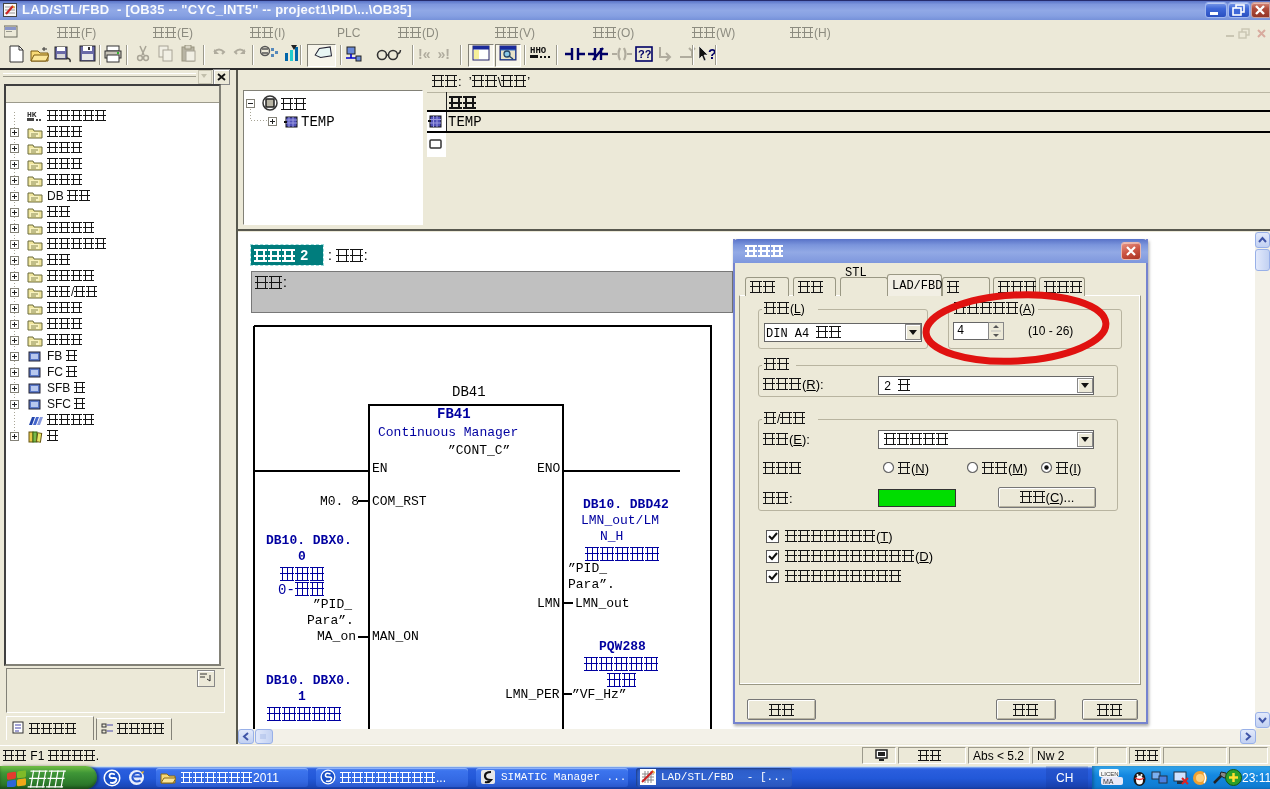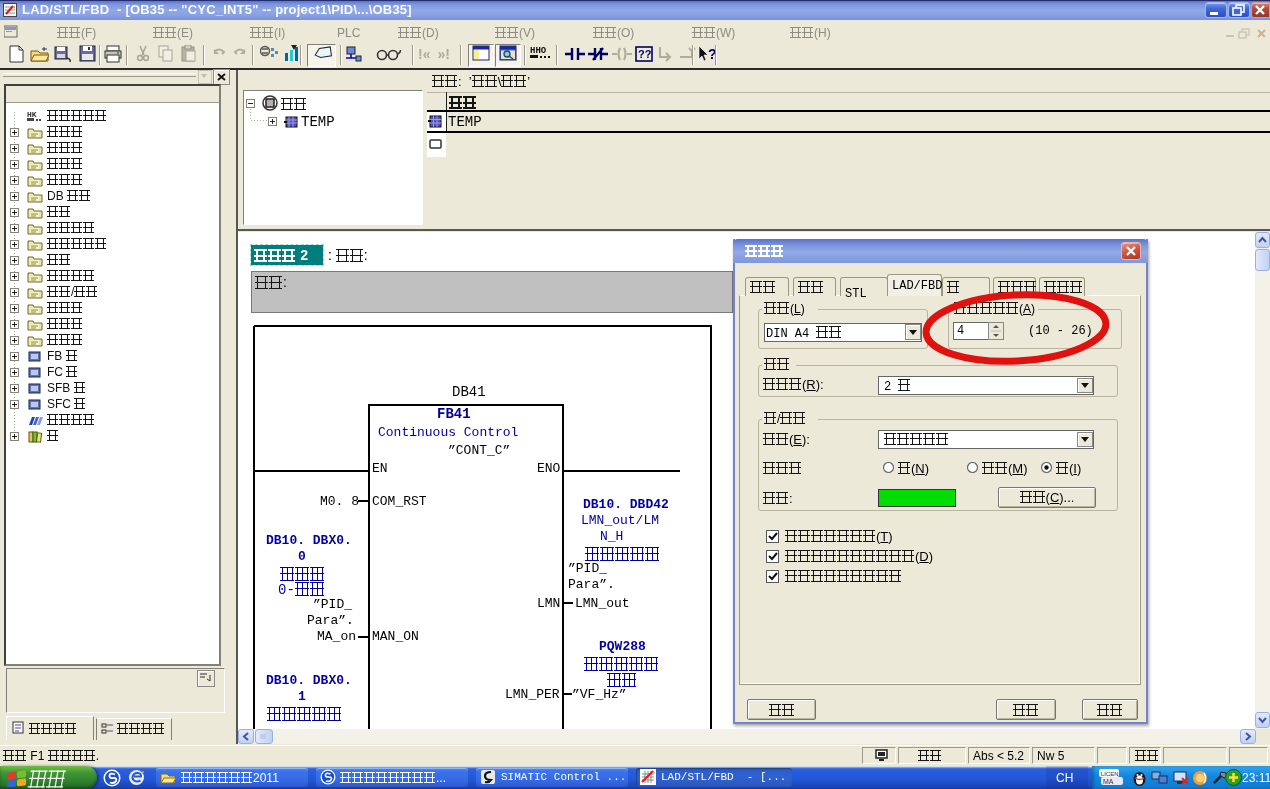--- a/index.html
+++ b/index.html
@@ -652,21 +652,21 @@
 <div style="position:absolute;left:254px;top:325px;width:458px;height:2px;background:#000"></div>
 <div style="position:absolute;left:710px;top:325px;width:2px;height:404px;background:#000"></div>
 <div style="position:absolute;left:253px;top:326px;width:2px;height:403px;background:#000"></div>
 <div style="position:absolute;left:255px;top:470px;width:113px;height:2px;background:#000"></div>
 <div style="position:absolute;left:564px;top:470px;width:116px;height:2px;background:#000"></div>
 <div style="position:absolute;left:368px;top:404px;width:2px;height:325px;background:#000"></div>
 <div style="position:absolute;left:562px;top:404px;width:2px;height:325px;background:#000"></div>
 <div style="position:absolute;left:368px;top:404px;width:196px;height:2px;background:#000"></div>
 <div style="position:absolute;left:452px;top:384px;width:200px;height:16px;font-family:Liberation Mono,monospace;font-size:13px;white-space:nowrap;font-size:14px">DB41</div>
 <div style="position:absolute;left:437px;top:406px;width:200px;height:16px;font-family:Liberation Mono,monospace;font-size:13px;white-space:nowrap;font-weight:bold;color:#0000a0;font-size:14px">FB41</div>
-<div style="position:absolute;left:378px;top:425px;width:200px;height:16px;font-family:Liberation Mono,monospace;font-size:13px;white-space:nowrap;color:#0000a0">Continuous Control</div>
+<div style="position:absolute;left:378px;top:425px;width:200px;height:16px;font-family:Liberation Mono,monospace;font-size:13px;white-space:nowrap;color:#0000a0">Continuous Manager</div>
 <div style="position:absolute;left:448px;top:443px;width:200px;height:16px;font-family:Liberation Mono,monospace;font-size:13px;white-space:nowrap">”CONT_C”</div>
 <div style="position:absolute;left:372px;top:461px;width:200px;height:16px;font-family:Liberation Mono,monospace;font-size:13px;white-space:nowrap">EN</div>
 <div style="position:absolute;left:537px;top:461px;width:200px;height:16px;font-family:Liberation Mono,monospace;font-size:13px;white-space:nowrap">ENO</div>
 <div style="position:absolute;left:320px;top:494px;width:200px;height:16px;font-family:Liberation Mono,monospace;font-size:13px;white-space:nowrap">M0. 8</div>
 <div style="position:absolute;left:358px;top:500px;width:10px;height:2px;background:#000"></div>
 <div style="position:absolute;left:372px;top:494px;width:200px;height:16px;font-family:Liberation Mono,monospace;font-size:13px;white-space:nowrap">COM_RST</div>
 <div style="position:absolute;left:266px;top:533px;width:200px;height:16px;font-family:Liberation Mono,monospace;font-size:13px;white-space:nowrap;font-weight:bold;color:#0000a0">DB10. DBX0.</div>
 <div style="position:absolute;left:298px;top:549px;width:200px;height:16px;font-family:Liberation Mono,monospace;font-size:13px;white-space:nowrap;font-weight:bold;color:#0000a0">0</div>
 <div style="position:absolute;left:280px;top:565px;width:60px;height:16px;white-space:nowrap"><span class="z5 nav"><i class="c "></i><i class="c "></i><i class="c "></i></span></div>
 <div style="position:absolute;left:278px;top:581px;width:60px;height:16px;font-size:14px;white-space:nowrap;color:#0000a0"><span style="font-family:Liberation Mono">0-</span><span class="z5 nav"><i class="c "></i><i class="c "></i></span></div>
@@ -728,21 +728,21 @@
     <svg width="18" height="16">
       <path d="M5 4l8 8M13 4l-8 8" stroke="#fff" stroke-width="2.2"></path>
     </svg>
   </div>
 <div style="position:absolute;left:739px;top:295px;width:402px;height:390px;background:#ECE9D8;border:1px solid #9a9884;border-top-color:#fff;box-shadow:inset -1px -1px 0 #fff"></div>
 <div style="position:absolute;left:745px;top:277px;width:44px;height:19px;background:#ECE9D8;border:1px solid #9a9884;border-bottom:none;border-top-left-radius:3px;border-top-right-radius:3px;"></div>
 <div style="position:absolute;left:750px;top:281px;width:42px;height:15px;font-size:12px;white-space:nowrap;z-index:6"><span class="z3 blk"><i class="c "></i><i class="c "></i></span></div>
 <div style="position:absolute;left:793px;top:277px;width:43px;height:19px;background:#ECE9D8;border:1px solid #9a9884;border-bottom:none;border-top-left-radius:3px;border-top-right-radius:3px;"></div>
 <div style="position:absolute;left:798px;top:281px;width:41px;height:15px;font-size:12px;white-space:nowrap;z-index:6"><span class="z3 blk"><i class="c "></i><i class="c "></i></span></div>
 <div style="position:absolute;left:840px;top:277px;width:48px;height:19px;background:#ECE9D8;border:1px solid #9a9884;border-bottom:none;border-top-left-radius:3px;border-top-right-radius:3px;"></div>
-<div style="position:absolute;left:845px;top:286px;width:46px;height:15px;font-size:12px;white-space:nowrap;z-index:6"><span style="font-family:Liberation Mono;font-size:12px">STL</span></div>
+<div style="position:absolute;left:845px;top:265px;width:46px;height:15px;font-size:12px;white-space:nowrap;z-index:6"><span style="font-family:Liberation Mono;font-size:12px">STL</span></div>
 <div style="position:absolute;left:887px;top:274px;width:55px;height:22px;background:#ECE9D8;border:1px solid #9a9884;border-bottom:none;border-top-left-radius:3px;border-top-right-radius:3px;background:#f2efe4;z-index:5;"></div>
 <div style="position:absolute;left:892px;top:278px;width:53px;height:15px;font-size:12px;white-space:nowrap;z-index:6"><span style="font-family:Liberation Mono;font-size:12px">LAD/FBD</span></div>
 <div style="position:absolute;left:942px;top:277px;width:48px;height:19px;background:#ECE9D8;border:1px solid #9a9884;border-bottom:none;border-top-left-radius:3px;border-top-right-radius:3px;"></div>
 <div style="position:absolute;left:947px;top:281px;width:46px;height:15px;font-size:12px;white-space:nowrap;z-index:6"><span class="z3 blk"><i class="c "></i></span></div>
 <div style="position:absolute;left:993px;top:277px;width:43px;height:19px;background:#ECE9D8;border:1px solid #9a9884;border-bottom:none;border-top-left-radius:3px;border-top-right-radius:3px;"></div>
 <div style="position:absolute;left:998px;top:281px;width:41px;height:15px;font-size:12px;white-space:nowrap;z-index:6"><span class="z3 blk"><i class="c "></i><i class="c "></i><i class="c "></i></span></div>
 <div style="position:absolute;left:1039px;top:277px;width:46px;height:19px;background:#ECE9D8;border:1px solid #9a9884;border-bottom:none;border-top-left-radius:3px;border-top-right-radius:3px;"></div>
 <div style="position:absolute;left:1044px;top:281px;width:44px;height:15px;font-size:12px;white-space:nowrap;z-index:6"><span class="z3 blk"><i class="c "></i><i class="c "></i><i class="c "></i></span></div>
 <div style="position:absolute;left:758px;top:309px;width:170px;height:40px;border:1px solid #b8b4a0;border-radius:3px"></div>
 <div style="position:absolute;left:762px;top:302px;width:56px;height:14px;background:#ECE9D8;font-size:12px;padding:0 2px"><span class="z3 blk"><i class="c "></i><i class="c "></i></span>(<u>L</u>)</div>
@@ -759,21 +759,21 @@
     <div style="padding:1px 0 0 3px;font-family:Liberation Mono;font-size:12px">4</div>
   </div>
 <div style="position:absolute;left:988px;top:322px;width:16px;height:18px;background:#ECE9D8;border:1px solid #888">
     <svg width="14" height="16">
       <path d="M4 6h6M7 3v6" stroke="#888" stroke-width="0"></path>
       <path d="M4 5l3-3 3 3z" fill="#555"></path>
       <path d="M4 11l3 3 3-3z" fill="#555"></path>
       <path d="M2 8h10" stroke="#bbb"></path>
     </svg>
   </div>
-<div style="position:absolute;left:1028px;top:324px;width:80px;height:15px;font-family:Liberation Mono, monospace;font-size:12px">(10 - 26)</div>
+<div style="position:absolute;left:1028px;top:324px;width:80px;height:15px;font-family:Liberation Sans, sans-serif;font-size:12px">(10 - 26)</div>
 <div style="position:absolute;left:758px;top:365px;width:360px;height:32px;border:1px solid #b8b4a0;border-radius:3px"></div>
 <div style="position:absolute;left:762px;top:358px;width:34px;height:14px;background:#ECE9D8;font-size:12px;padding:0 2px"><span class="z3 blk"><i class="c "></i><i class="c "></i></span></div>
 <div style="position:absolute;left:763px;top:377px;width:110px;height:15px;font-size:13px;white-space:nowrap"><span class="z3 blk"><i class="c "></i><i class="c "></i><i class="c "></i></span>(<u>R</u>):</div>
 <div style="position:absolute;left:878px;top:376px;width:216px;height:19px;background:#fff;border:1px solid #666">
     <div style="padding:2px 0 0 5px;font-family:Liberation Mono;font-size:12px">2 <span class="z3 blk"><i class="c "></i></span></div>
   </div>
 <div style="position:absolute;left:1077px;top:378px;width:16px;height:15px;background:#ECE9D8;border:1px solid #888;box-shadow:inset 1px 1px 0 #fff">
     <svg width="14" height="13">
       <path d="M3 4h8l-4 5z" fill="#111"></path>
     </svg>
@@ -859,21 +859,21 @@
 <div style="position:absolute;left:1229px;top:747px;width:39px;height:17px;border:1px solid #9c9a8c;border-right-color:#fff;border-bottom-color:#fff"></div>
 <div style="position:absolute;left:875px;top:749px;width:14px;height:13px;">
     <svg width="14" height="13">
       <rect x="1" y="1" width="11" height="8" fill="#fff" stroke="#222" stroke-width="1.5"></rect>
       <rect x="3" y="3" width="7" height="4" fill="#222"></rect>
       <rect x="4" y="10" width="5" height="2" fill="#222"></rect>
     </svg>
   </div>
 <div style="position:absolute;left:918px;top:749px;width:40px;height:14px;font-size:12px"><span class="z2 blk"><i class="c "></i><i class="c "></i></span></div>
 <div style="position:absolute;left:973px;top:749px;width:60px;height:14px;font-size:12px">Abs &lt; 5.2</div>
-<div style="position:absolute;left:1037px;top:749px;width:40px;height:14px;font-size:12px">Nw 5</div>
+<div style="position:absolute;left:1037px;top:749px;width:40px;height:14px;font-size:12px">Nw 2</div>
 <div style="position:absolute;left:1135px;top:749px;width:30px;height:14px;font-size:12px"><span class="z2 blk"><i class="c "></i><i class="c "></i></span></div>
 <div style="position:absolute;left:0px;top:766px;width:1270px;height:23px;background:linear-gradient(180deg,#cde0ec 0%,#cde0ec 4%,#4a79e8 8%,#2a5ede 16%,#2258d8 55%,#1a47b8 90%,#15389a 100%)"></div>
 <div style="position:absolute;left:0px;top:766px;width:97px;height:23px;border-radius:0 12px 12px 0;background:linear-gradient(180deg,#71bf44 0%,#3f9637 30%,#2f7e2c 70%,#256b24 100%);box-shadow:inset 0 -2px 3px rgba(0,0,0,.3),2px 0 3px rgba(0,0,0,.4)"></div>
 <div style="position:absolute;left:6px;top:768px;width:22px;height:19px;">
     <svg width="22" height="19">
       <g transform="skewY(-8) translate(0,3)">
         <rect x="1" y="2" width="9" height="7" rx="1.5" fill="#e23b2e"></rect>
         <rect x="11" y="2" width="9" height="7" rx="1.5" fill="#7fba28"></rect>
         <rect x="1" y="10" width="9" height="7" rx="1.5" fill="#2e66d8"></rect>
         <rect x="11" y="10" width="9" height="7" rx="1.5" fill="#f0a818"></rect>
@@ -912,21 +912,21 @@
     </svg>
   </div>
 <div style="position:absolute;left:340px;top:771px;width:125px;height:14px;font-size:12px;color:#fff;white-space:nowrap"><span class="z2 wht"><i class="c "></i><i class="c "></i><i class="c "></i><i class="c "></i><i class="c "></i><i class="c "></i><i class="c "></i><i class="c "></i></span>...</div>
 <div style="position:absolute;left:476px;top:768px;width:152px;height:19px;border-radius:3px;background:linear-gradient(180deg,#5a8ef5 0%,#3c74ee 15%,#3368e2 70%,#2a58cc 100%);box-shadow:inset 0 1px 0 rgba(255,255,255,.35)"></div>
 <div style="position:absolute;left:480px;top:769px;width:16px;height:16px;">
     <svg width="16" height="16">
       <rect x="1" y="1" width="14" height="14" rx="2" fill="#e8e8e8"></rect>
       <path d="M11 3q-6 0-6 4t6 4q-2 3-6 2" stroke="#111" stroke-width="2.2" fill="none"></path>
     </svg>
   </div>
-<div style="position:absolute;left:501px;top:771px;width:125px;height:14px;font-family:Liberation Mono;font-size:11px;color:#fff;white-space:nowrap">SIMATIC Control ...</div>
+<div style="position:absolute;left:501px;top:771px;width:125px;height:14px;font-family:Liberation Mono;font-size:11px;color:#fff;white-space:nowrap">SIMATIC Manager ...</div>
 <div style="position:absolute;left:636px;top:768px;width:156px;height:19px;border-radius:3px;background:linear-gradient(180deg,#2c5cc8 0%,#2f62d0 50%,#2a56bc 100%);box-shadow:inset 1px 1px 2px rgba(0,0,0,.35)"></div>
 <div style="position:absolute;left:640px;top:769px;width:16px;height:16px;">
     <svg width="16" height="16">
       <rect x="0" y="0" width="16" height="16" fill="#fff"></rect>
       <path d="M2 5h12M2 8h12M2 11h12M5 2v12M8 2v12M11 2v12" stroke="#888"></path>
       <path d="M2 13L13 2" stroke="#c22" stroke-width="2"></path>
       <path d="M12 1l3 2-1 2z" fill="#e8a020"></path>
     </svg>
   </div>
 <div style="position:absolute;left:661px;top:771px;width:130px;height:14px;font-family:Liberation Mono;font-size:11px;color:#fff;white-space:nowrap">LAD/STL/FBD&nbsp; - [...</div>

